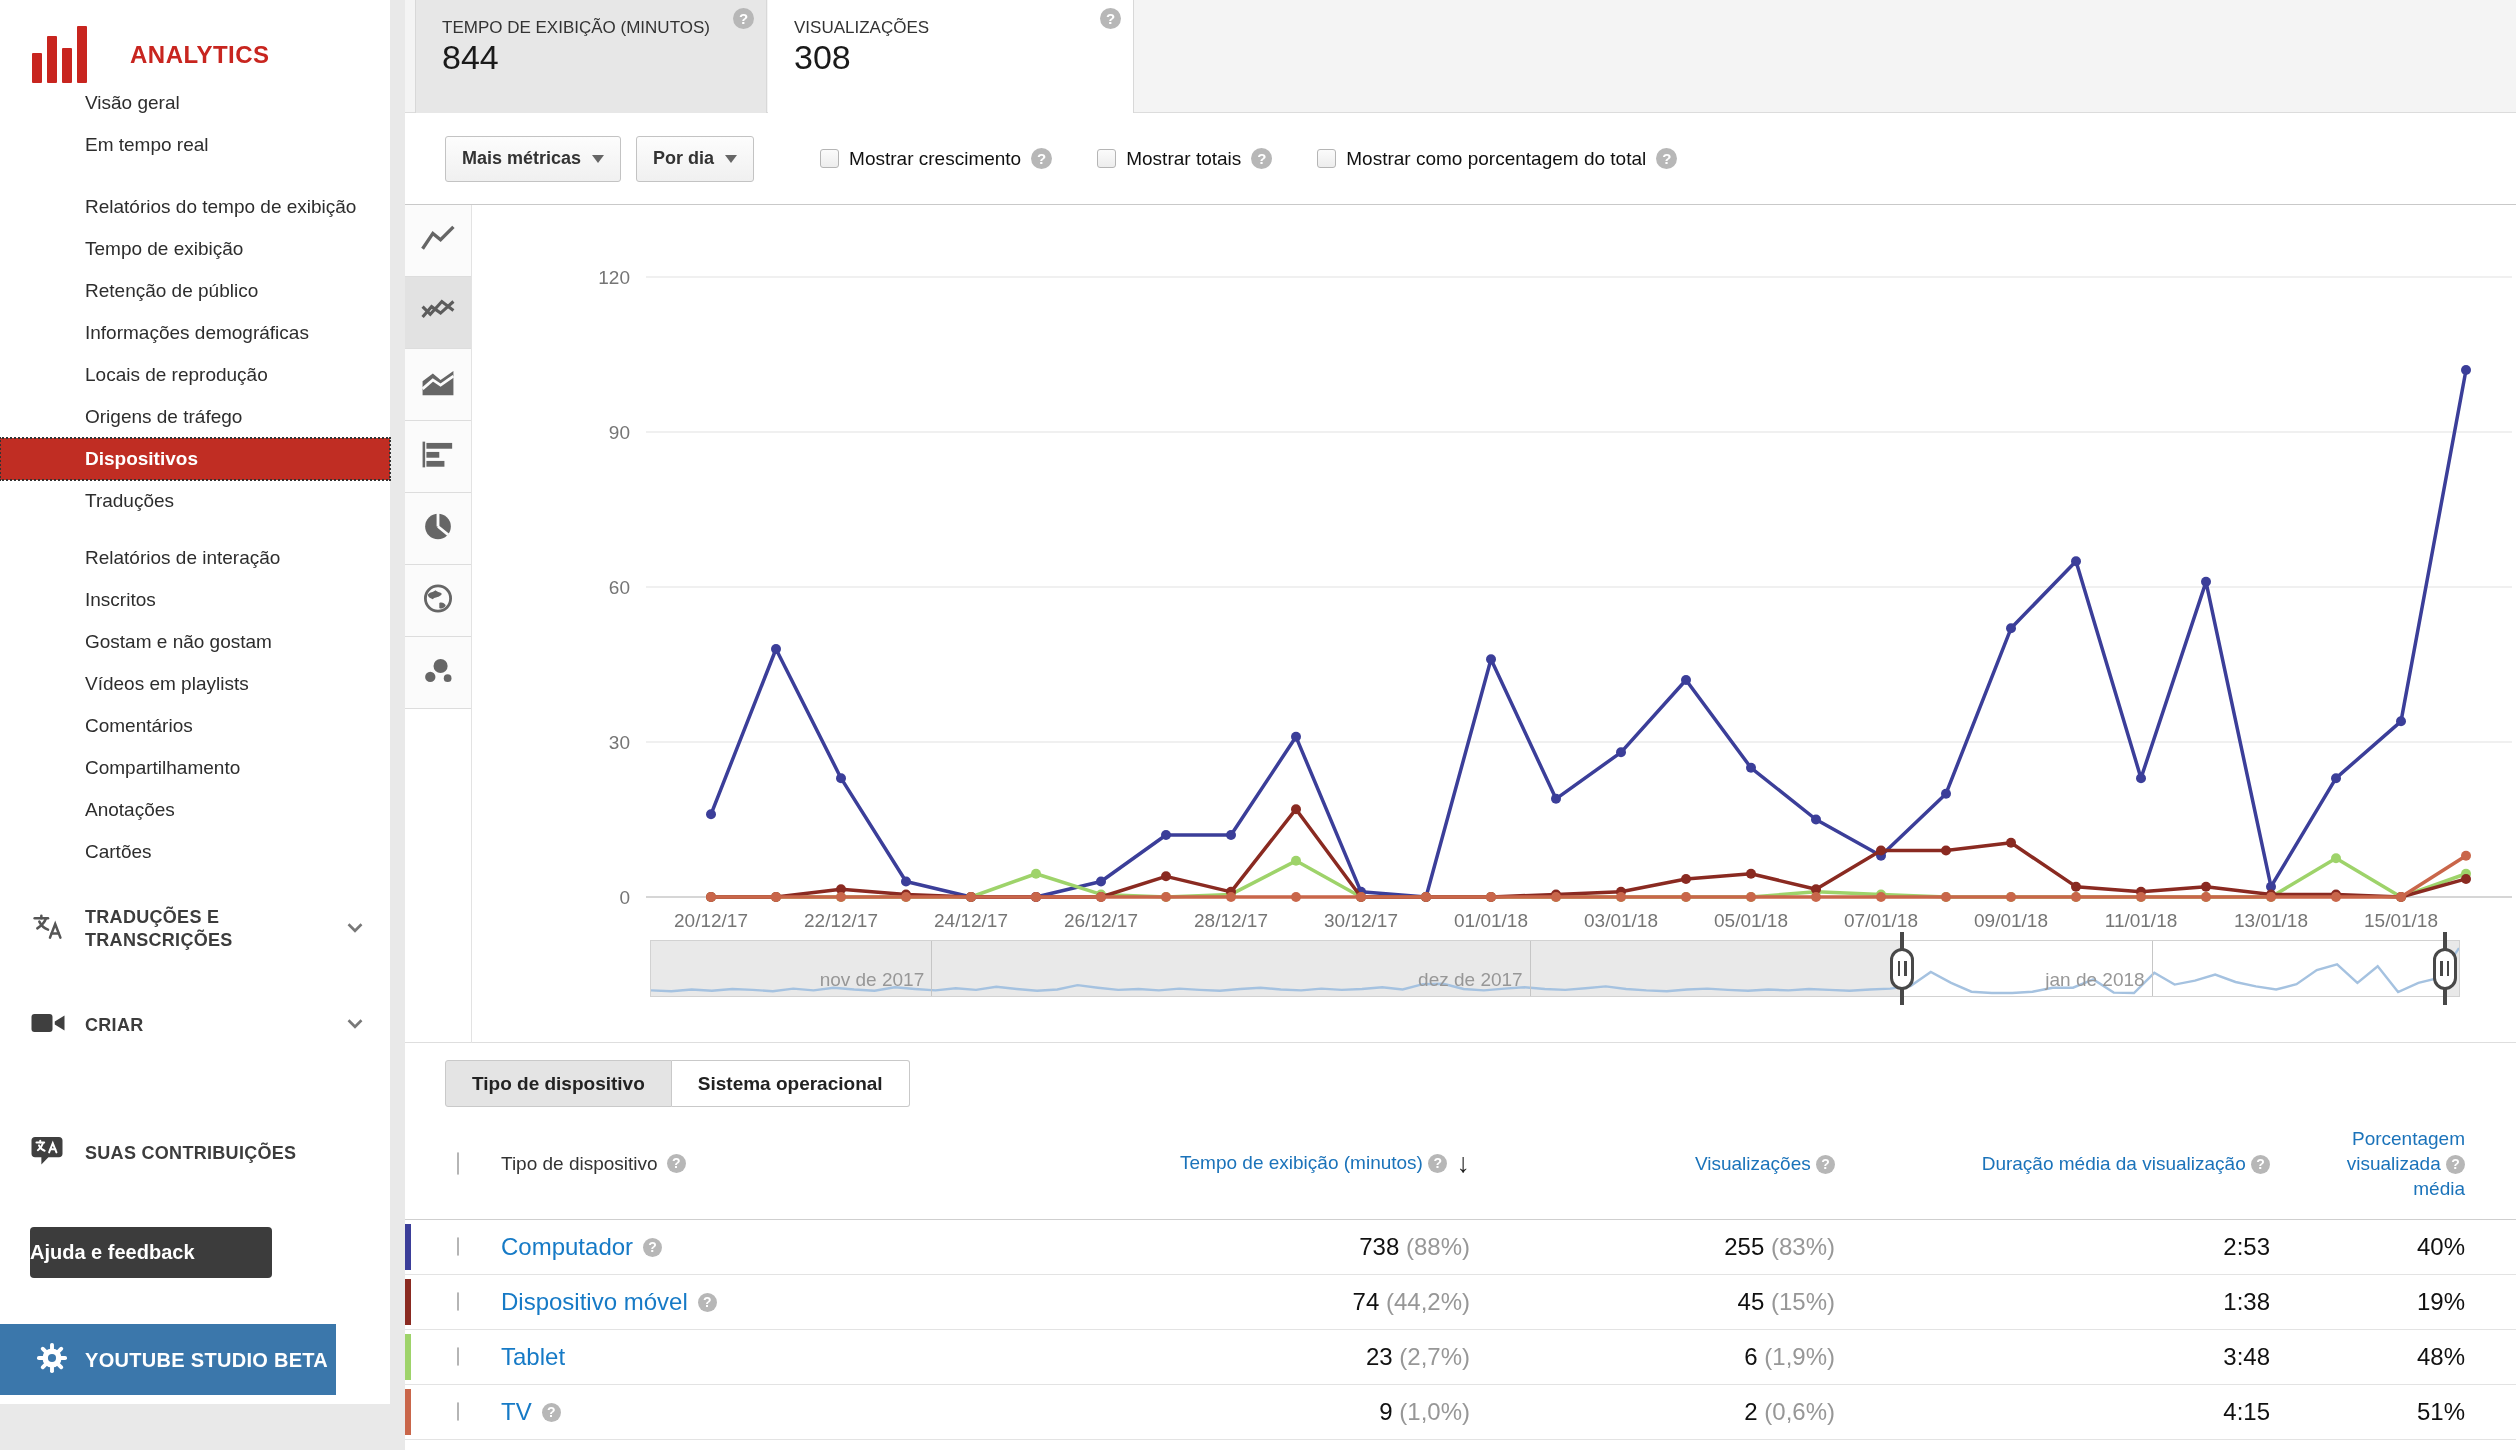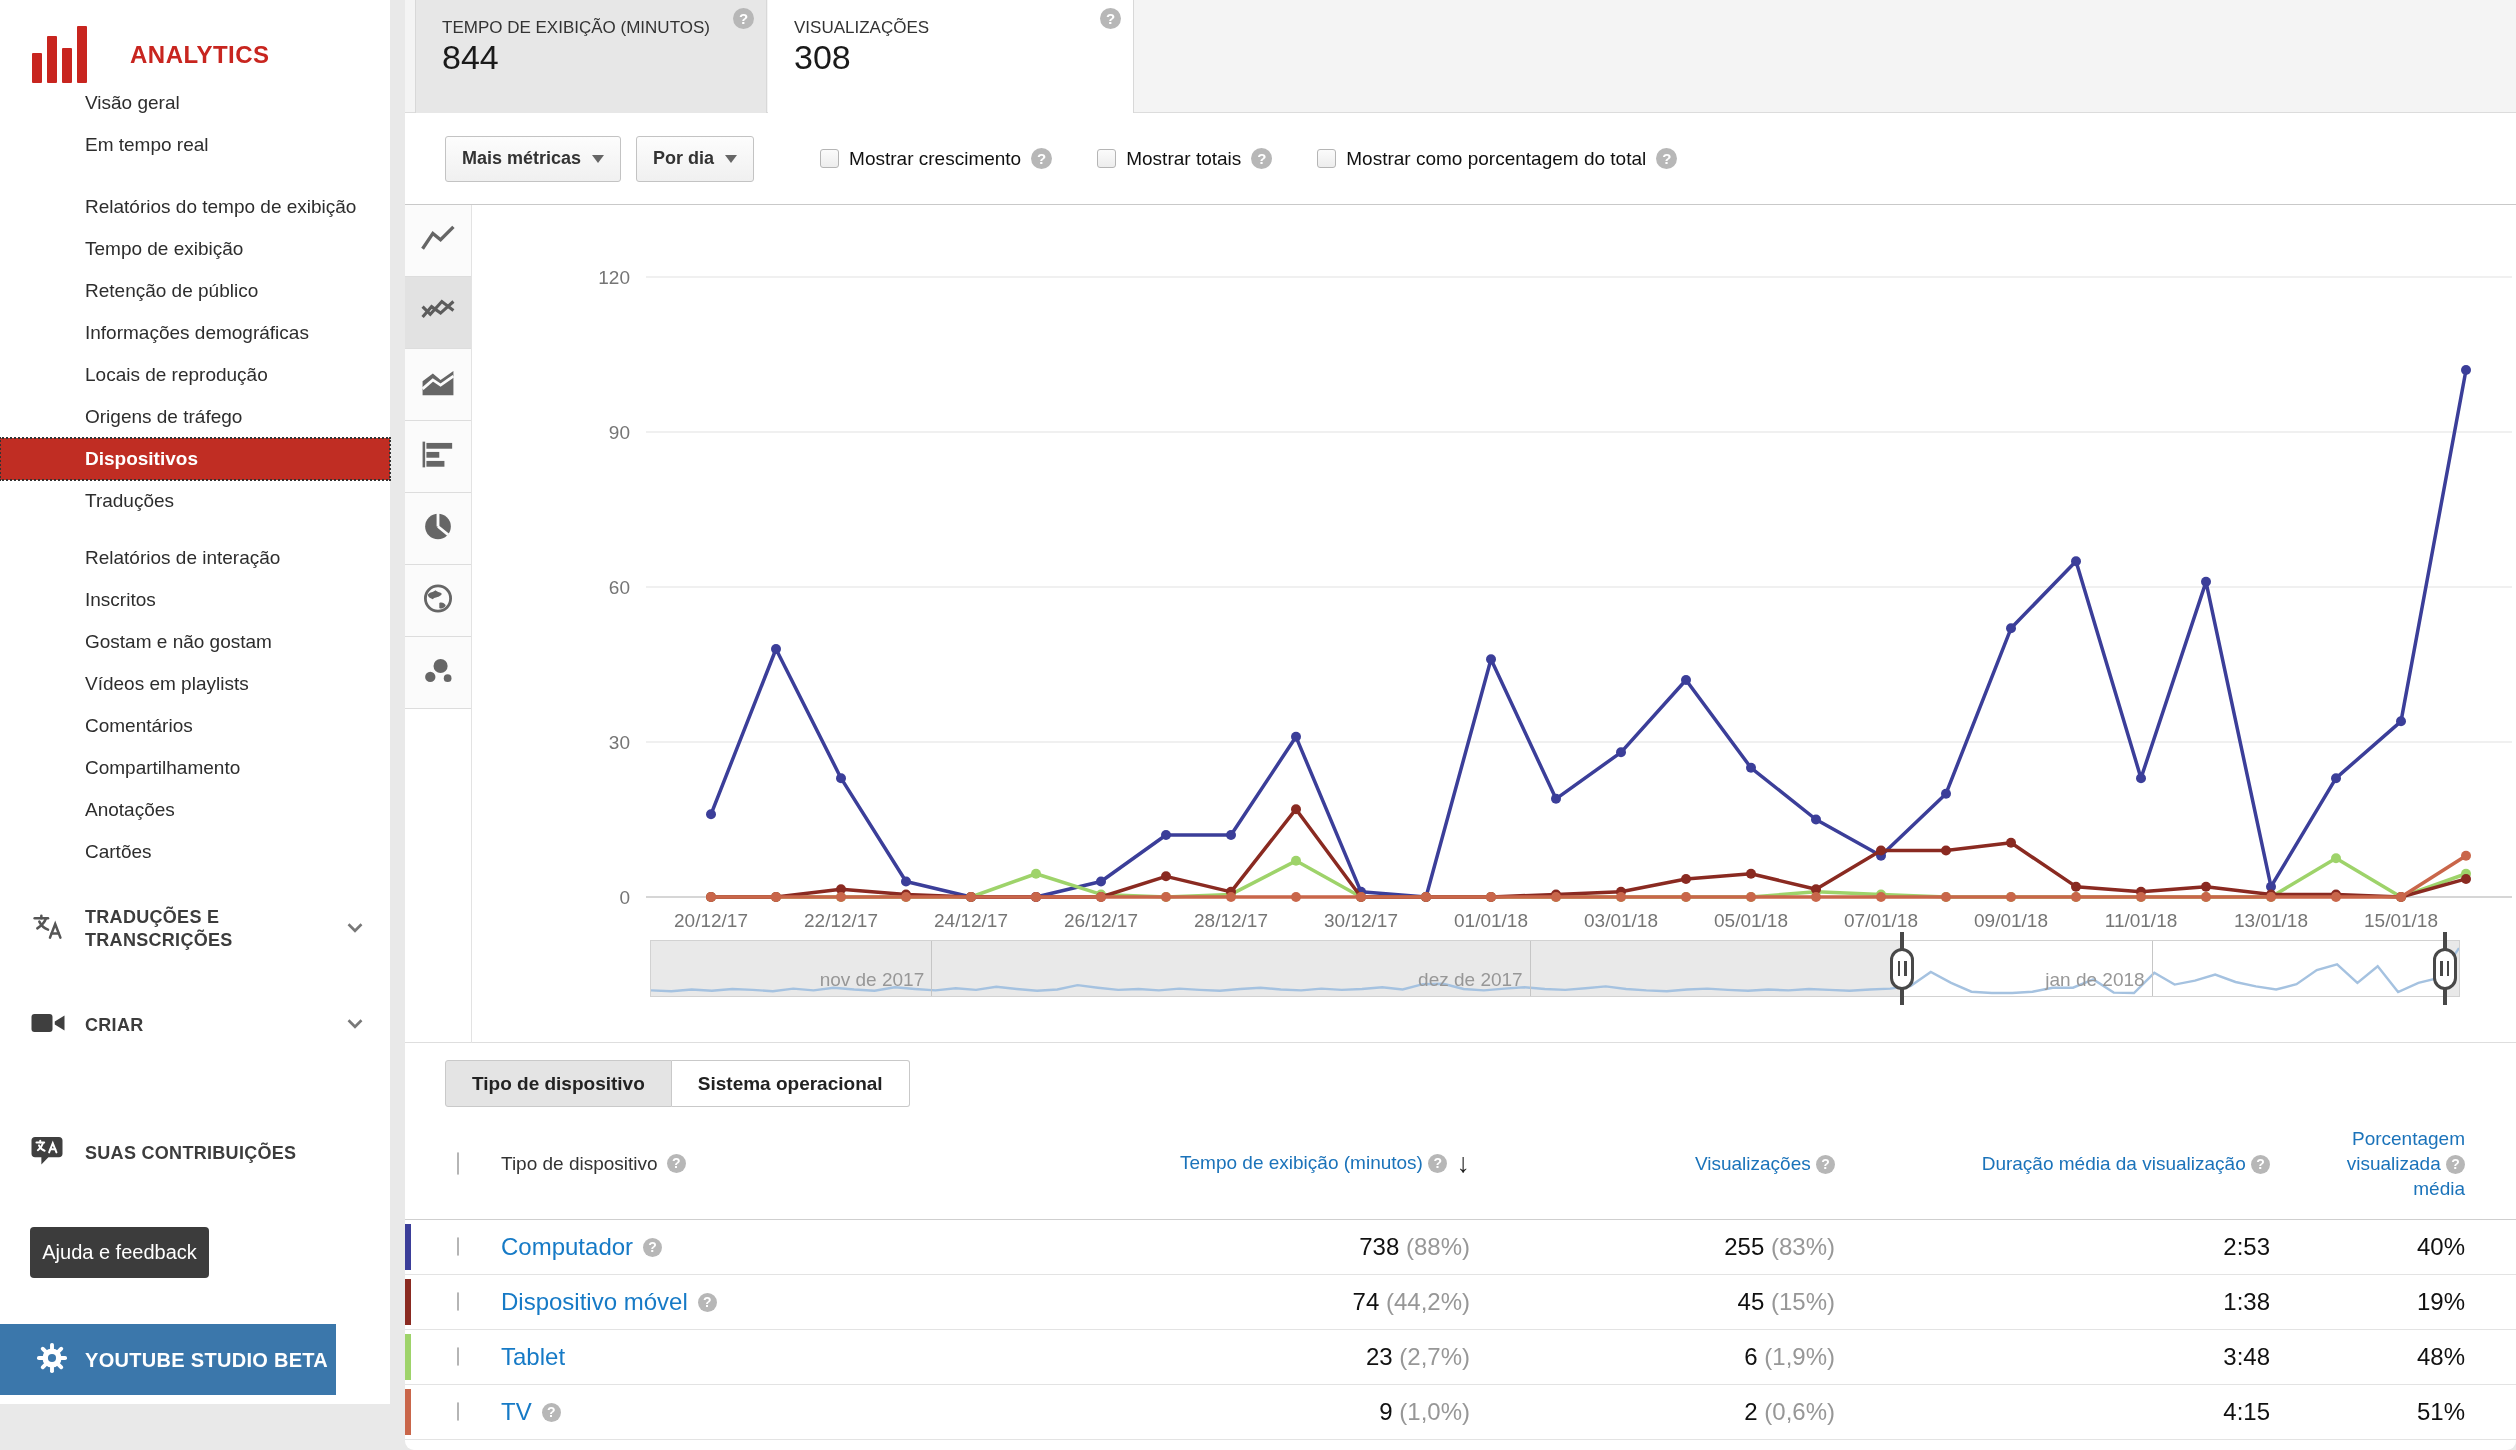--- a/index.html
+++ b/index.html
@@ -23,28 +23,28 @@
   .menu-item.selected { background:#c02d23; color:#fff; font-weight:bold; outline:2px dotted #333; outline-offset:-1px; }
 
   .side-section { position:absolute; left:0; right:0; cursor:pointer; }
   .side-section .sec-icon { position:absolute; left:30px; top:50%; transform:translateY(-50%); }
   .side-section .sec-label { position:absolute; left:85px; top:50%; transform:translateY(-50%); font-size:18px; font-weight:bold; color:#3c3c3c; letter-spacing:.3px; line-height:23px; }
   .side-section .chev { position:absolute; right:22px; top:50%; transform:translateY(-50%); }
   .sec-trad { top:898px; height:62px; }
   .sec-criar { top:998px; height:54px; }
   .sec-contrib { top:1126px; height:54px; }
 
-  .help-feedback { position:absolute; left:30px; top:1227px; width:179px; height:51px; background:#3c3c3c; border-radius:4px; color:#fff; font-size:20px; font-weight:normal; text-align:center; line-height:51px; cursor:pointer; }
+  .help-feedback { position:absolute; left:30px; top:1227px; width:242px; height:51px; background:#3c3c3c; border-radius:4px; color:#fff; font-size:20px; font-weight:bold; line-height:51px; cursor:pointer; }
 
   .studio-banner { position:absolute; left:0; top:1324px; width:336px; height:71px; background:#3b77ab; cursor:pointer;text-decoration:underline; }
   .studio-banner .gear { position:absolute; left:34px; top:50%; transform:translateY(-50%); }
   .studio-banner .st-label { position:absolute; left:85px; top:50%; transform:translateY(-50%); color:#fff; font-size:20px; font-weight:bold; letter-spacing:.3px; }
 
   
-  .content { position:absolute; left:405px; top:0; width:2111px; height:1450px; background:#fff;border-radius:9px; }
+  .content { position:absolute; left:405px; top:0; width:2111px; height:1450px; background:#fff; }
 
   .metrics-bar { position:relative; height:113px; background:#f4f4f4; border-bottom:1px solid #dcdcdc; }
   .metric-tab { position:absolute; top:0; height:113px; padding:18px 0 0 26px; cursor:pointer; }
   .metric-tab.selected { left:10px; width:352px; background:#e7e7e7; border-left:1px solid #d8d8d8; border-right:1px solid #d8d8d8; }
   .metric-tab.plain { left:363px; width:366px; background:#fff; border-right:1px solid #d8d8d8; }
   .metric-label { font-size:17px; color:#333; }
   .metric-value { font-size:34px; color:#1a1a1a; }
   .metric-tab .help { position:absolute; top:8px; right:12px; }
 
   .help { display:inline-block; width:21px; height:21px; border-radius:50%; background:#b7b7b7; color:#fff; font-size:15px; font-weight:bold; text-align:center; line-height:21px; vertical-align:middle; cursor:pointer; flex:none; }

